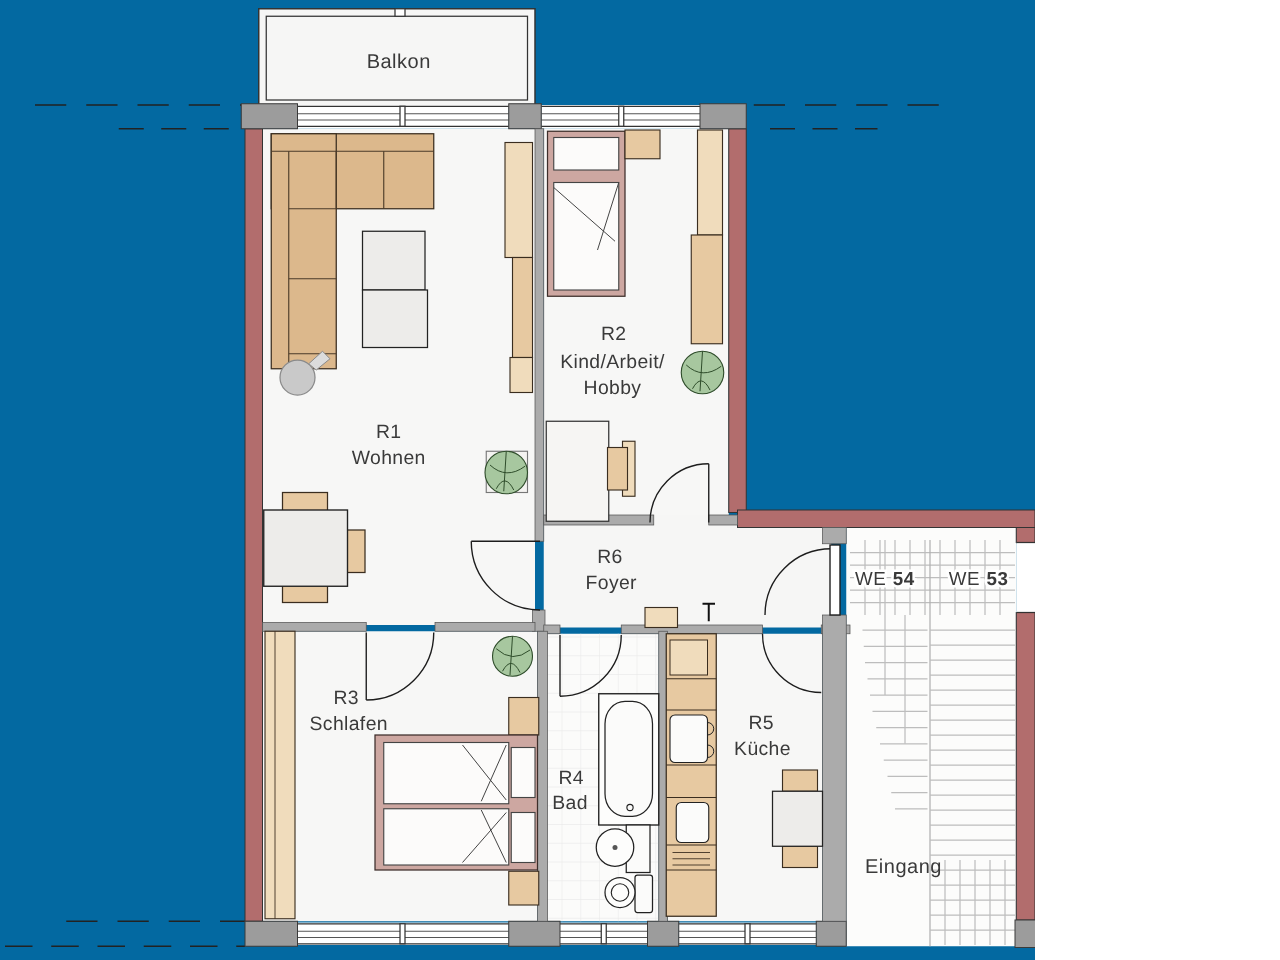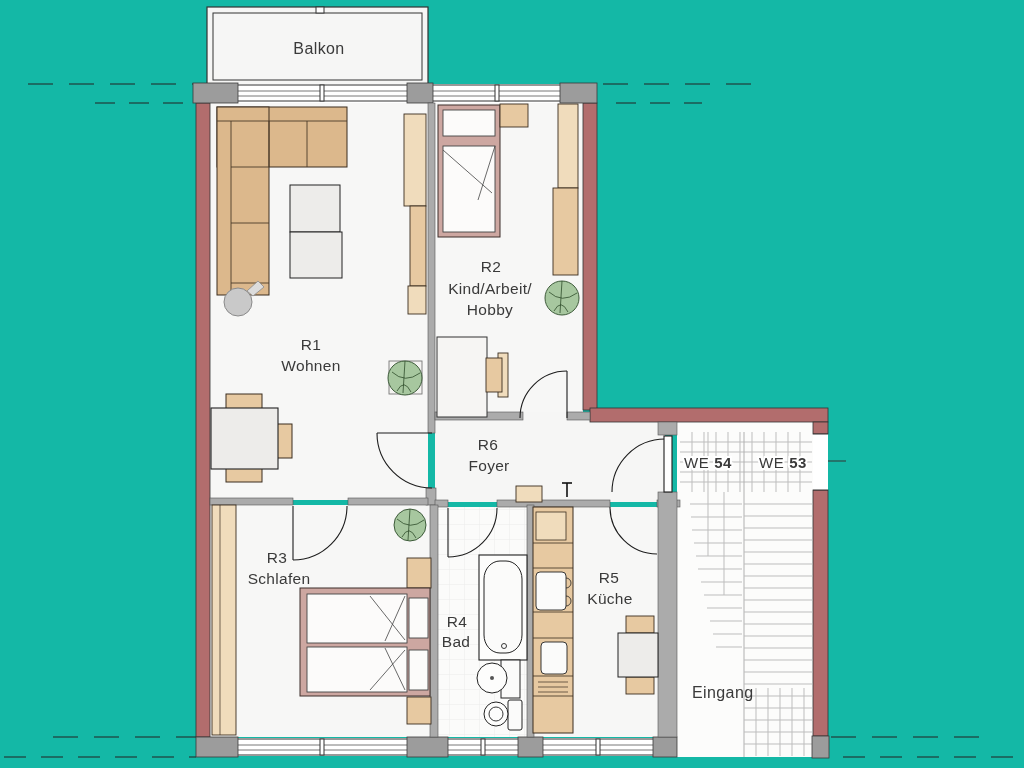--- a/index.html
+++ b/index.html
@@ -1,16 +1,16 @@
 <!DOCTYPE html>
 <html><head>
 <meta charset="utf-8">
 <style>
   html,body{margin:0;padding:0;background:#fff;}
-  .stage{position:relative;width:1024px;height:768px;background:#14b8a6;overflow:hidden;
+  .stage{position:relative;width:828px;height:768px;background:#0369a1;overflow:hidden;
          font-family:"Liberation Sans",sans-serif;}
   svg{display:block;}
   text{font-family:"Liberation Sans",sans-serif;fill:#3a3a3a;}
   .roomlbl{font-size:15.5px;letter-spacing:.3px;}
   .unitlbl{font-size:15px;letter-spacing:.5px;paint-order:stroke;stroke:#fff;stroke-width:4px;}
   .biglbl{font-size:16px;letter-spacing:.4px;}
 </style>
 </head>
 <body>
 

